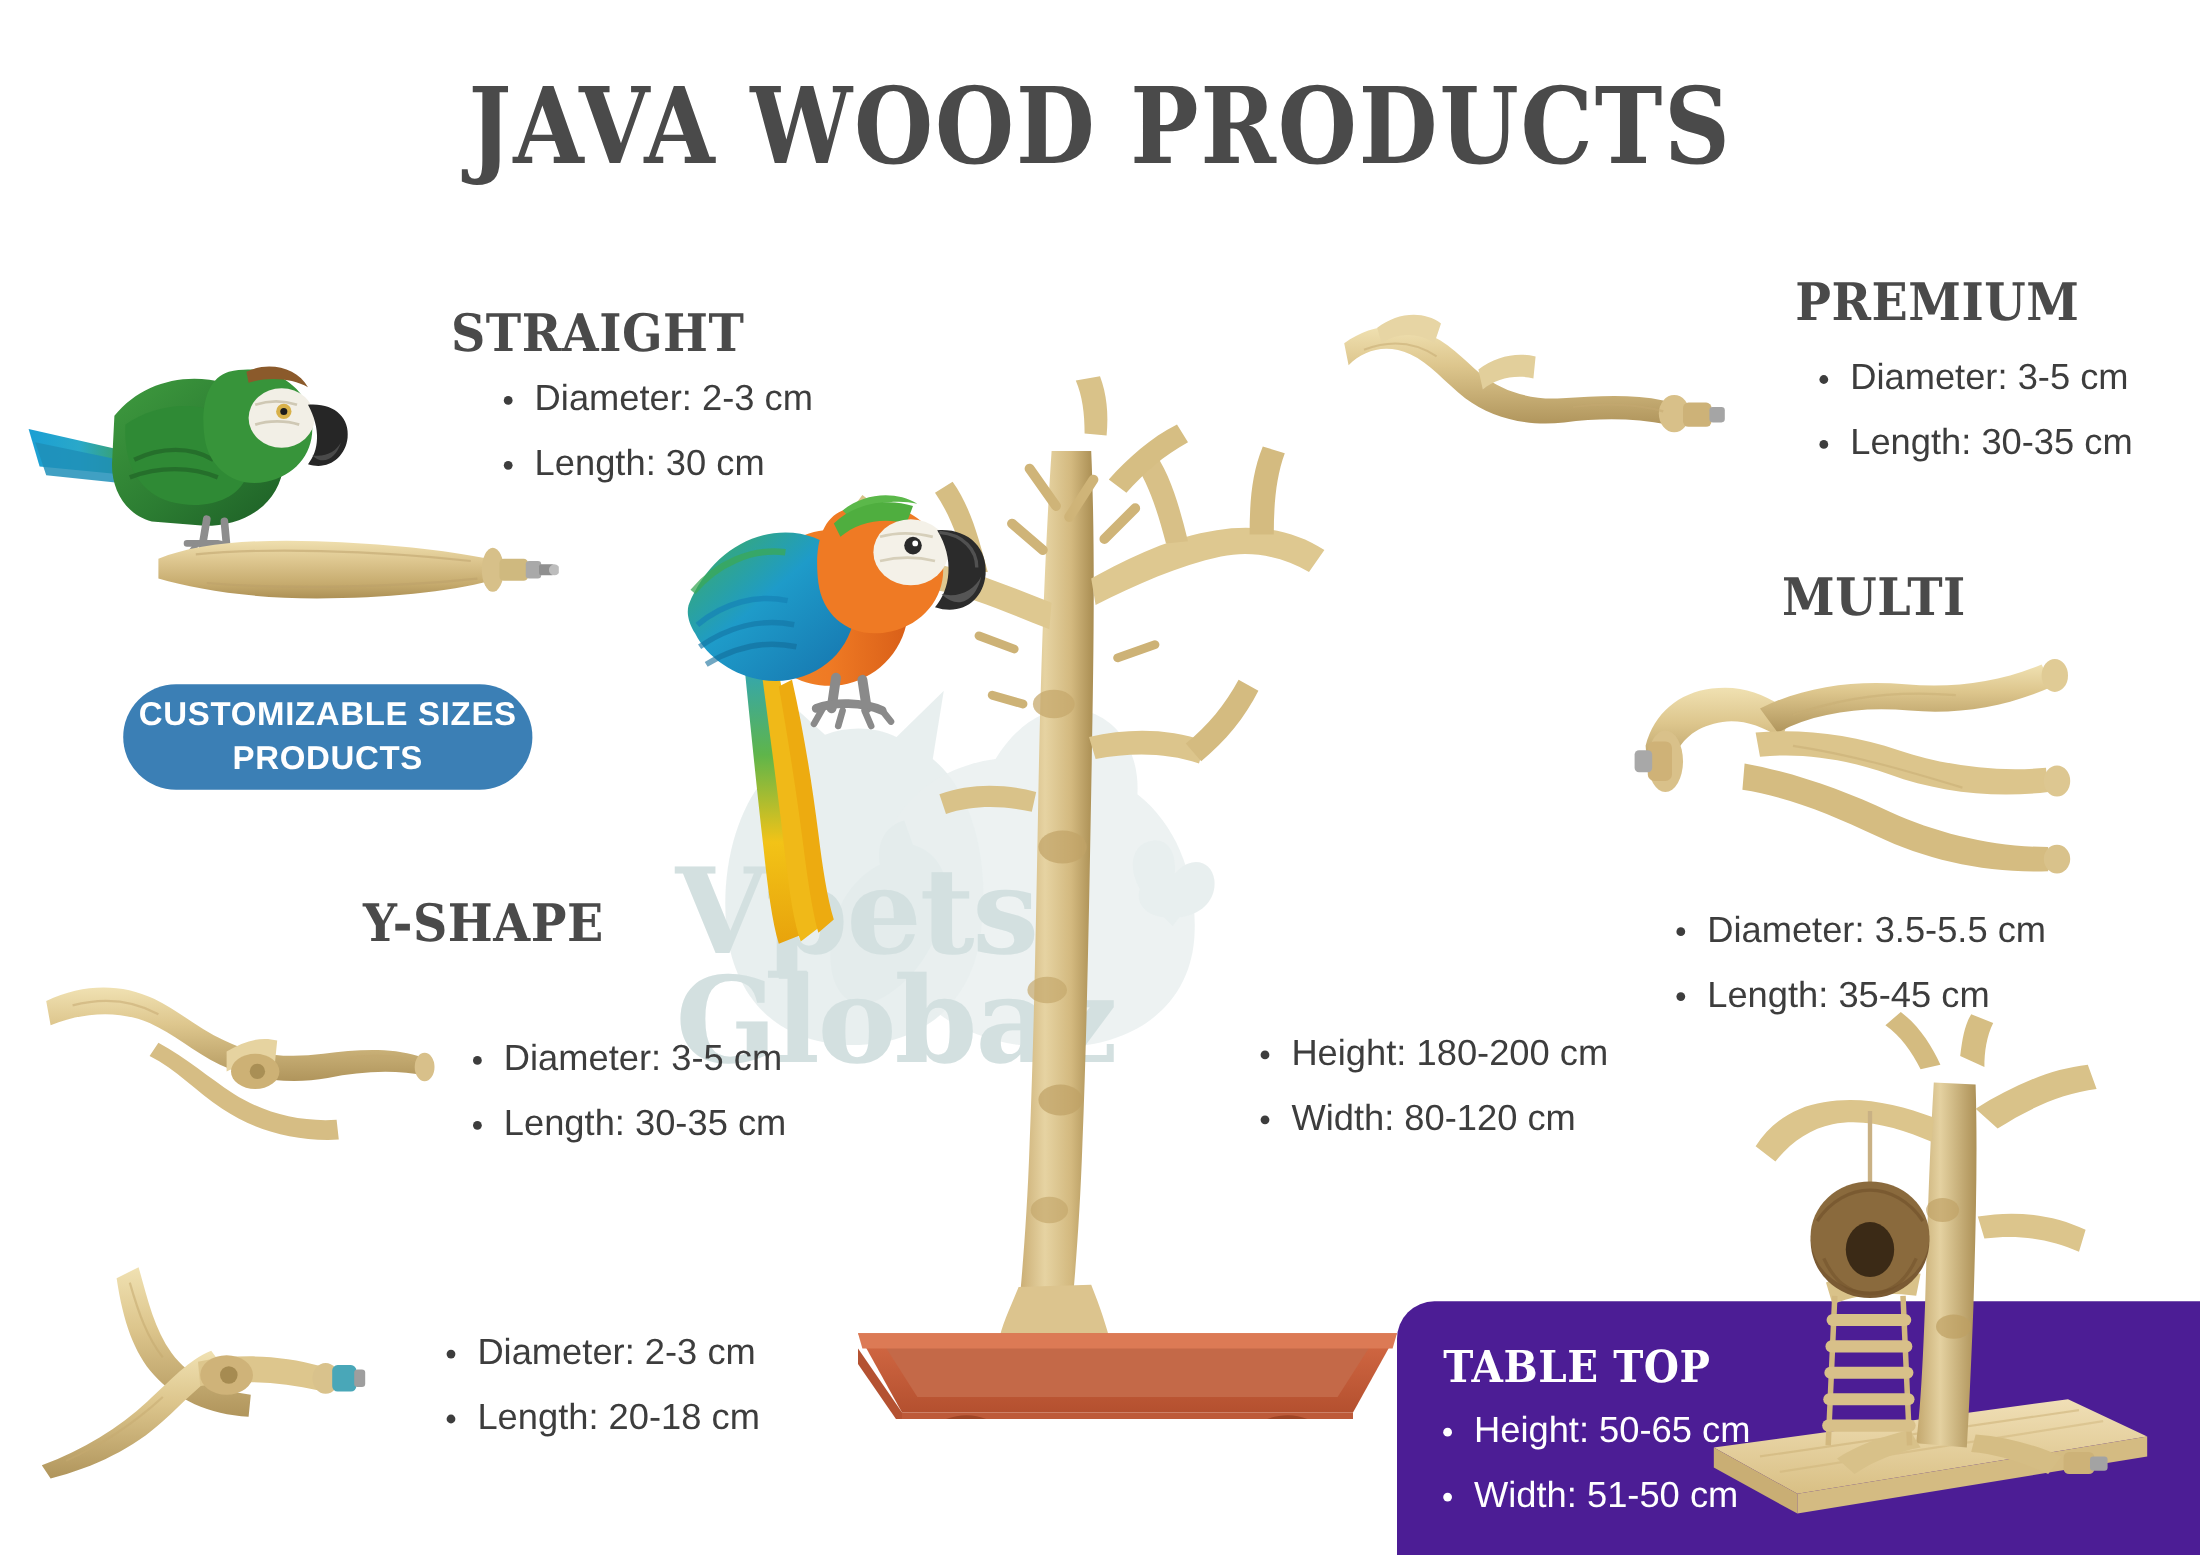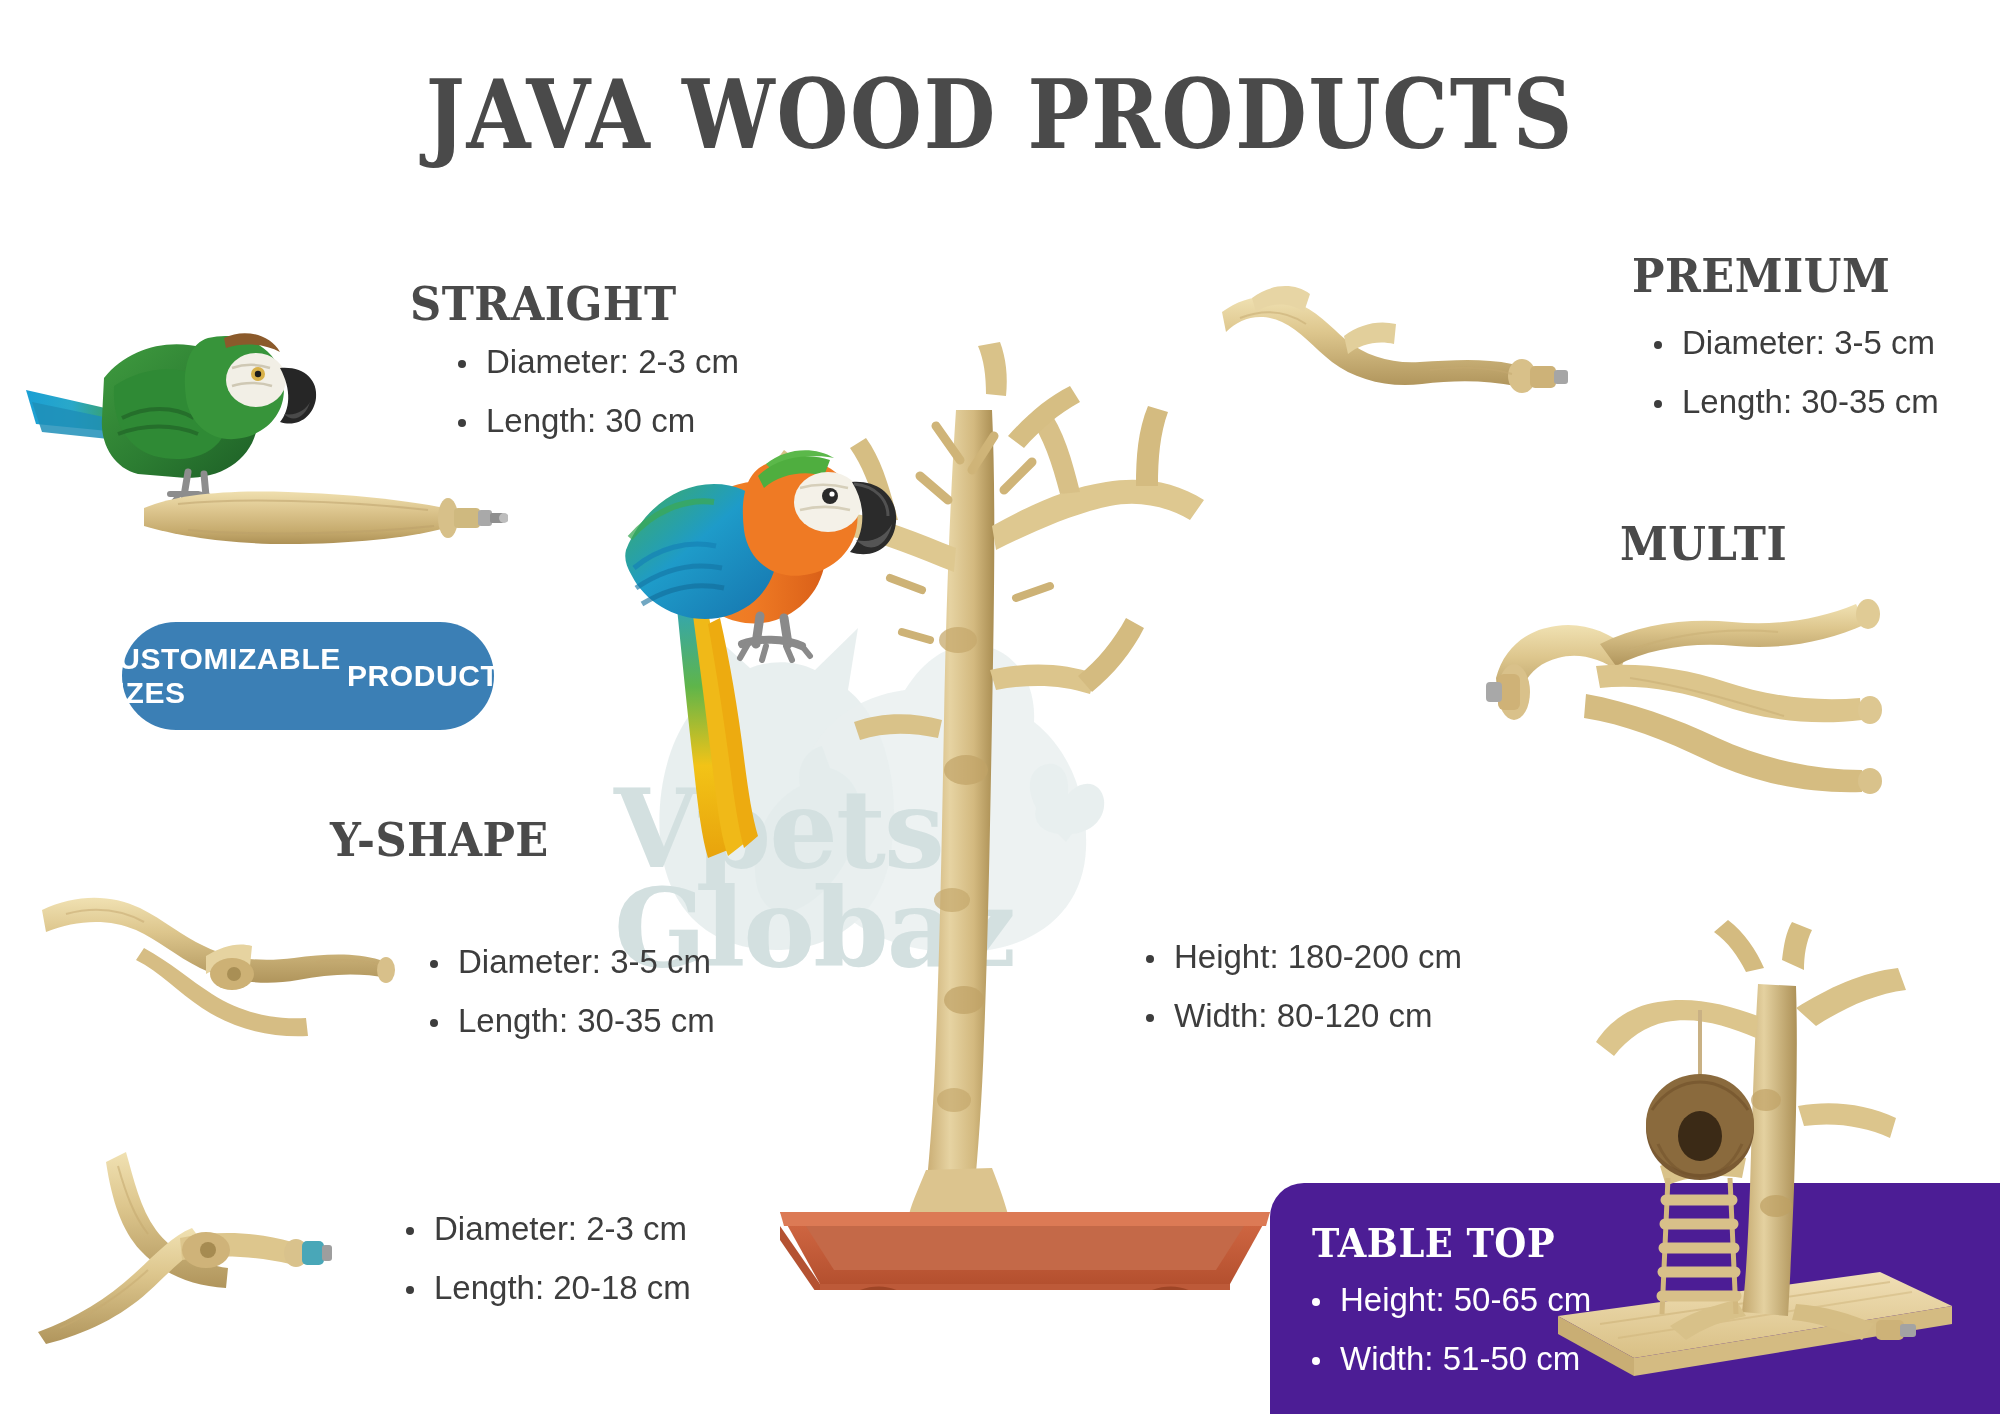--- a/index.html
+++ b/index.html
@@ -85,26 +85,26 @@
     font-size: 108px;
     line-height: 0.92;
     color: #d3e0e0;
     letter-spacing: -2px;
     pointer-events: none;
   }
 
   
   .badge {
     position: absolute;
-    left: 122px; top: 622px;
-    width: 372px; height: 108px;
+    left: 112px; top: 622px;
+    width: 372px; height: 96px;
     background: #3b7fb5;
     border-radius: 54px;
     display: flex;
-    flex-direction: row;
+    flex-direction: column;
     align-items: center;
     justify-content: center;
     gap: 6px;
   }
   .badge span {
     font-family: "Liberation Sans", sans-serif;
     font-weight: 700;
     font-size: 30px;
     letter-spacing: 0.6px;
     color: #ffffff;
@@ -286,20 +286,24 @@
     <path d="M144 58 C160 46 178 42 196 46 L194 66 C178 62 160 66 148 76 Z" fill="#e2cf9b"></path>
     <ellipse cx="322" cy="98" rx="14" ry="17" fill="#d8c089"></ellipse>
     <rect x="330" y="88" width="26" height="22" rx="5" fill="#cdb278"></rect>
     <rect x="354" y="92" width="14" height="14" rx="3" fill="#a5a5a5"></rect>
     <path d="M40 40 C66 30 88 34 106 46" stroke="#c7ac73" stroke-width="2" fill="none" opacity="0.55"></path>
     <path d="M230 92 C262 88 292 90 312 96" stroke="#c3a86f" stroke-width="2" fill="none" opacity="0.5"></path>
   </svg>
 
   <div class="heading" style="left:1620px; top:516px;">MULTI</div>
 
+  <ul class="specs" style="left:1518px; top:828px;">
+    <li>Diameter: 3.5-5.5 cm</li>
+    <li>Length: 35-45 cm</li>
+  </ul>
 
   <svg class="prod" style="left:1480px; top:570px; width:520px; height:230px;" viewBox="0 0 520 230">
     <path d="M16 108 C24 78 46 60 76 56 C104 52 128 62 148 78 L140 102 C120 88 98 82 78 88 C54 94 40 112 38 136 L18 132 Z" fill="url(#wood2)"></path>
     <path d="M120 74 C160 54 206 48 252 52 C296 56 338 50 376 34 L386 54 C346 72 302 80 256 76 C212 72 170 78 136 96 Z" fill="url(#wood2)"></path>
     <path d="M116 96 C158 92 204 98 246 112 C288 126 334 132 380 128 L382 150 C332 156 282 150 238 134 C198 120 158 114 120 118 Z" fill="#dcc58c"></path>
     <path d="M106 124 C150 132 196 148 238 168 C282 188 332 200 382 200 L382 222 C326 224 272 212 226 190 C184 170 144 154 104 148 Z" fill="#d5bc81"></path>
     <ellipse cx="34" cy="122" rx="16" ry="28" fill="#d9c18a"></ellipse>
     <rect x="18" y="104" width="22" height="36" rx="6" fill="#cfb277"></rect>
     <rect x="6" y="112" width="16" height="20" rx="4" fill="#a8a8a8"></rect>
     <ellipse cx="388" cy="44" rx="12" ry="15" fill="#e0cb95"></ellipse>

